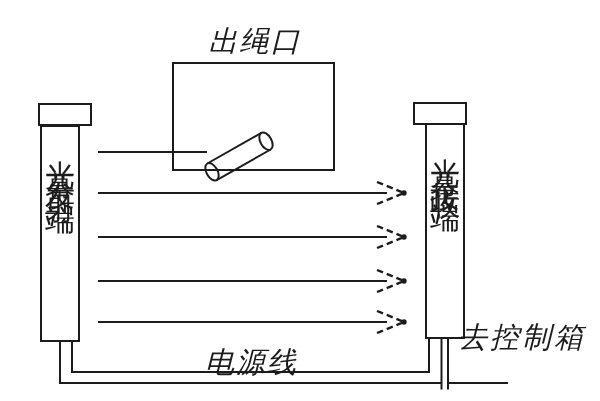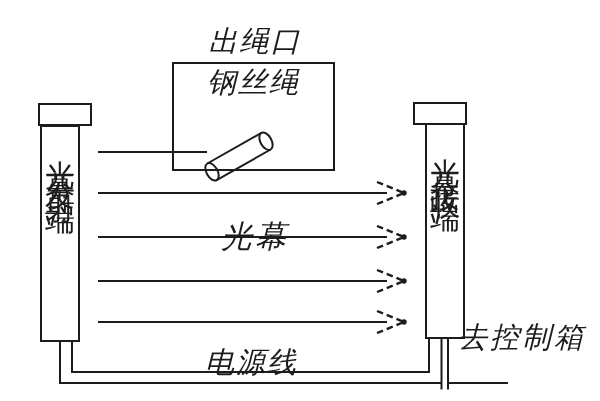--- a/index.html
+++ b/index.html
@@ -102,18 +102,16 @@
 
   <div id="emitter-body" class="box"></div>
   <div id="emitter-cap" class="box"></div>
   <div id="emitter-label" class="v-label">光幕发射端</div>
 
   <div id="receiver-body" class="box"></div>
   <div id="receiver-cap" class="box"></div>
   <div id="receiver-label" class="v-label">光幕接收端</div>
 
   <div id="rope-exit-label" class="label h-label">出绳口</div>
-  <div id="wire-rope-label" class="label h-label">钢丝绳</div>
-  <div id="light-curtain-label" class="label h-label">光幕</div>
   <div id="power-cable-label" class="label h-label">电源线</div>
   <div id="to-control-box-label" class="label h-label">去控制箱</div>
 
 </div>
 
 </body></html>

